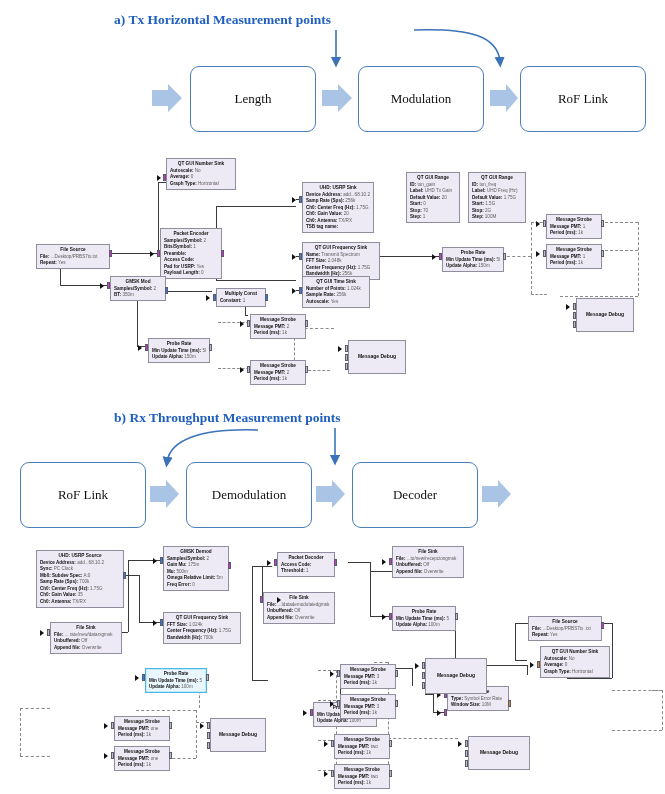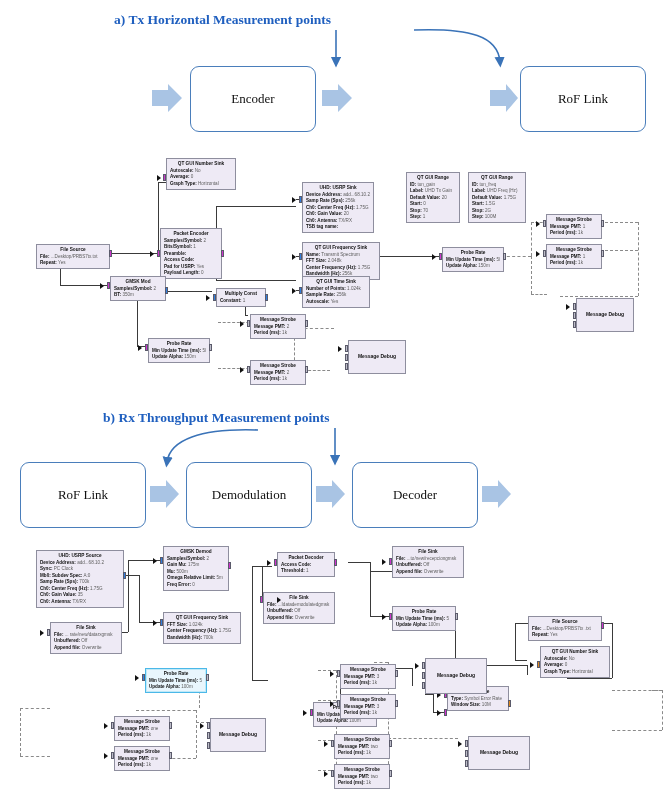--- a/index.html
+++ b/index.html
@@ -43,27 +43,30 @@
   svg.ov{position:absolute;left:0;top:0;width:665px;height:794px;pointer-events:none;}
 </style>
 </head>
 <body>
 
 <div class="stage">
 
   <div class="sec-title" style="left:114px;top:12px;">a) Tx Horizontal Measurement points</div>
 
   <div class="flowbox" style="left:190px;top:66px;width:124px;height:64px;">
-    <span>Encoder</span>
+    <span>Length</span>
+  </div>
+  <div class="flowbox" style="left:358px;top:66px;width:124px;height:64px;">
+    <span>Modulation</span>
   </div>
   <div class="flowbox" style="left:520px;top:66px;width:124px;height:64px;">
     <span>RoF Link</span>
   </div>
 
-  <div class="sec-title" style="left:103px;top:410px;">b) Rx Throughput Measurement points</div>
+  <div class="sec-title" style="left:114px;top:410px;">b) Rx Throughput Measurement points</div>
 
   <div class="flowbox" style="left:20px;top:462px;width:124px;height:64px;">
     <span>RoF Link</span>
   </div>
   <div class="flowbox" style="left:186px;top:462px;width:124px;height:64px;">
     <span>Demodulation</span>
   </div>
   <div class="flowbox" style="left:352px;top:462px;width:124px;height:64px;">
     <span>Decoder</span>
   </div>

